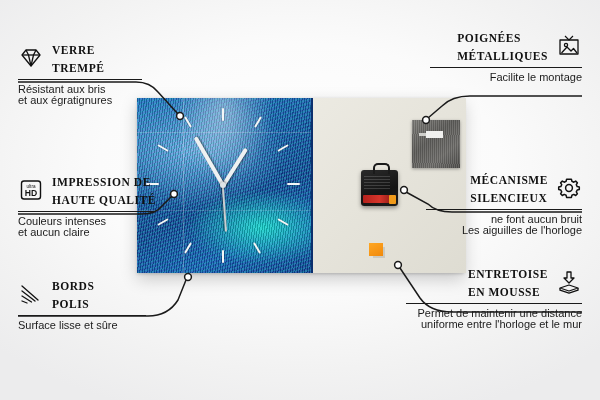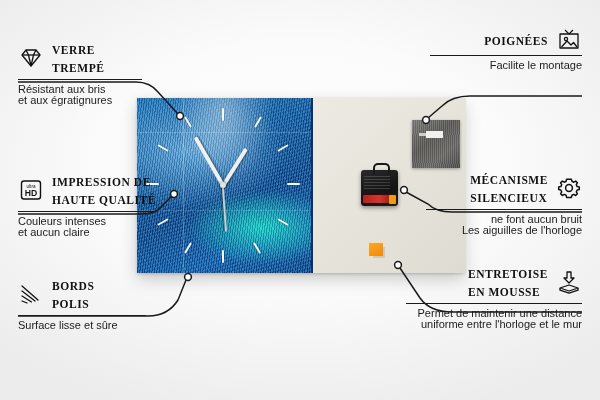--- a/index.html
+++ b/index.html
@@ -231,20 +231,21 @@
       </span>
     </div>
     <div class="rule"></div>
     <div class="desc">Surface lisse et sûre</div>
   </div>
 
   <div class="callout right" id="c-poignees">
     <div class="head">
       <span>
         <span class="title">POIGNÉES</span><br>
+        <span class="title">MÉTALLIQUES</span>
       </span>
       <span class="ico">
         <svg viewBox="0 0 26 24" width="26" height="24" stroke="#111" stroke-width="1.3" fill="none" stroke-linejoin="round">
           <path d="M9 2 L13 6 L17 2" stroke-width="1.1"></path>
           <rect x="4" y="6" width="18" height="14"></rect>
           <circle cx="10" cy="11" r="1.6"></circle>
           <path d="M5.5 19 L11 13 L15 17 L17.5 14.5 L21 19"></path>
         </svg>
       </span>
     </div>

